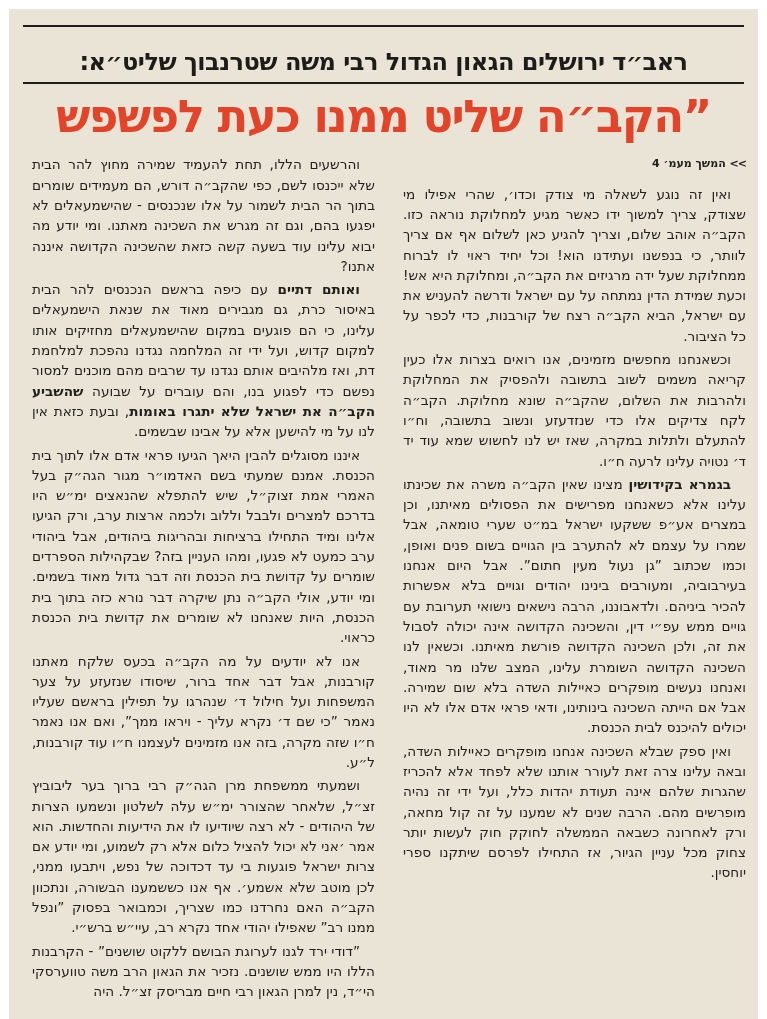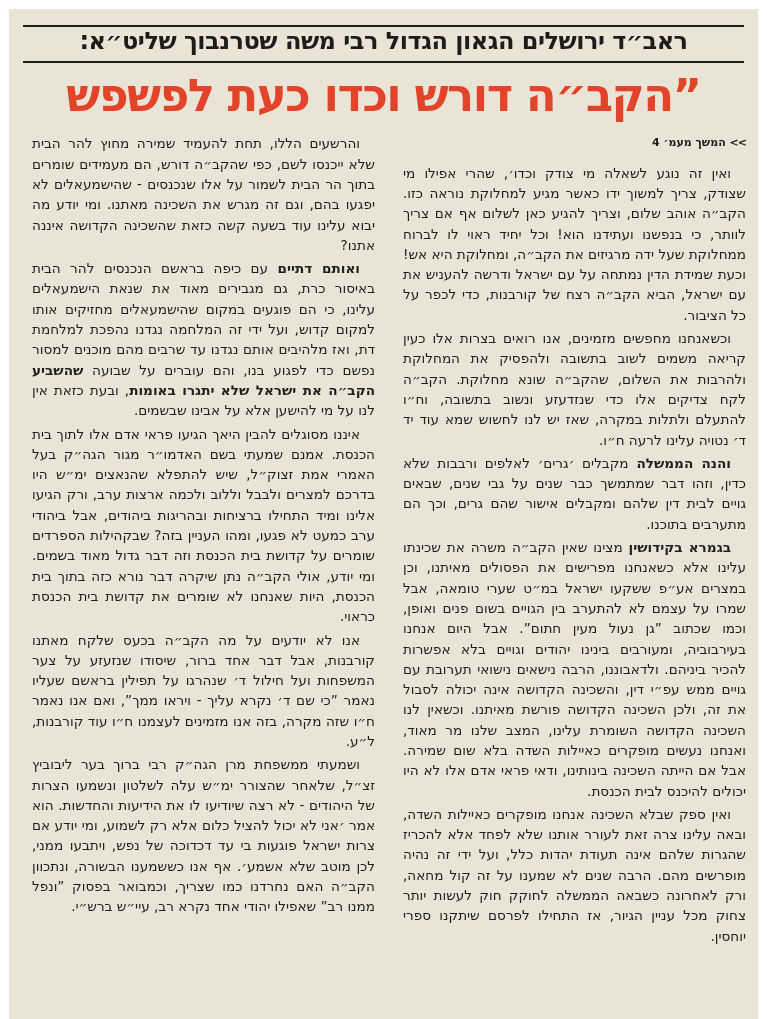--- a/index.html
+++ b/index.html
@@ -24,21 +24,21 @@
     border-top: 2px solid #1c1c1c;
     height: 0;
     margin: 0 2px;
   }
   .kicker {
     direction: rtl;
     text-align: center;
     font-weight: bold;
     font-size: 24px;
     color: #1d1c1a;
-    padding: 0 0 6px 0;
+    padding: 21px 0 6px 0;
     letter-spacing: -0.5px;
   }
   .headline {
     direction: rtl;
     text-align: center;
     color: #e24329;
     font-weight: bold;
     font-size: 45px;
     line-height: 1.12;
     letter-spacing: -1.5px;
@@ -70,42 +70,42 @@
 
 <div class="page">
 
   <div class="rule"></div>
 
   <div class="kicker">ראב״ד ירושלים הגאון הגדול רבי משה שטרנבוך שליט״א:</div>
 
   <div class="rule"></div>
 
   <h1 class="headline">
-    <span class="hl-line">”הקב״ה דורש וכדו כעת לפשפש</span>
+    <span class="hl-line">”הקב״ה שליט ממנו כעת לפשפש</span>
   </h1>
 
   <div class="body-cols">
 
     <div class="col">
       <div class="cont-marker">
         <span class="chev">&gt;&gt;</span>
         <span>המשך מעמ׳</span>
         <span class="bold">4</span>
       </div>
 
         <p class="para indent"><span>ואין זה נוגע לשאלה מי צודק וכדו׳, שהרי אפילו מי שצודק, צריך למשוך ידו כאשר מגיע למחלוקת נוראה כזו. הקב״ה אוהב שלום, וצריך להגיע כאן לשלום אף אם צריך לוותר, כי בנפשנו ועתידנו הוא! וכל יחיד ראוי לו לברוח ממחלוקת שעל ידה מרגיזים את הקב״ה, ומחלוקת היא אש! וכעת שמידת הדין נמתחה על עם ישראל ודרשה להעניש את עם ישראל, הביא הקב״ה רצח של קורבנות, כדי לכפר על כל הציבור.</span></p>
         <p class="para indent"><span>וכשאנחנו מחפשים מזמינים, אנו רואים בצרות אלו כעין קריאה משמים לשוב בתשובה ולהפסיק את המחלוקת ולהרבות את השלום, שהקב״ה שונא מחלוקת. הקב״ה לקח צדיקים אלו כדי שנזדעזע ונשוב בתשובה, וח״ו להתעלם ולתלות במקרה, שאז יש לנו לחשוש שמא עוד יד ד׳ נטויה עלינו לרעה ח״ו.</span></p>
-        <p class="para indent"><span class="bold">והנה הממשלה</span><span> מקבלים ׳גרים׳ לאלפים ורבבות שלא כדין, וזהו דבר שמתמשך כבר שנים על גבי שנים, שבאים גויים לבית דין שלהם ומקבלים אישור שהם גרים, וכך הם מתערבים בתוכנו.</span></p>
         <p class="para indent"><span class="bold">בגמרא בקידושין</span><span> מצינו שאין הקב״ה משרה את שכינתו עלינו אלא כשאנחנו מפרישים את הפסולים מאיתנו, וכן במצרים אע״פ ששקעו ישראל במ״ט שערי טומאה, אבל שמרו על עצמם לא להתערב בין הגויים בשום פנים ואופן, וכמו שכתוב ”גן נעול מעין חתום”. אבל היום אנחנו בעירבוביה, ומעורבים בינינו יהודים וגויים בלא אפשרות להכיר ביניהם. ולדאבוננו, הרבה נישאים נישואי תערובת עם גויים ממש עפ״י דין, והשכינה הקדושה אינה יכולה לסבול את זה, ולכן השכינה הקדושה פורשת מאיתנו. וכשאין לנו השכינה הקדושה השומרת עלינו, המצב שלנו מר מאוד, ואנחנו נעשים מופקרים כאיילות השדה בלא שום שמירה. אבל אם הייתה השכינה בינותינו, ודאי פראי אדם אלו לא היו יכולים להיכנס לבית הכנסת.</span></p>
         <p class="para indent"><span>ואין ספק שבלא השכינה אנחנו מופקרים כאיילות השדה, ובאה עלינו צרה זאת לעורר אותנו שלא לפחד אלא להכריז שהגרות שלהם אינה תעודת יהדות כלל, ועל ידי זה נהיה מופרשים מהם. הרבה שנים לא שמענו על זה קול מחאה, ורק לאחרונה כשבאה הממשלה לחוקק חוק לעשות יותר צחוק מכל עניין הגיור, אז התחילו לפרסם שיתקנו ספרי יוחסין.</span></p>
       </div>
 
     <div class="col">
 
     <p class="para indent"><span>והרשעים הללו, תחת להעמיד שמירה מחוץ להר הבית שלא ייכנסו לשם, כפי שהקב״ה דורש, הם מעמידים שומרים בתוך הר הבית לשמור על אלו שנכנסים - שהישמעאלים לא יפגעו בהם, וגם זה מגרש את השכינה מאתנו. ומי יודע מה יבוא עלינו עוד בשעה קשה כזאת שהשכינה הקדושה איננה אתנו?</span></p>
         <p class="para indent"><span class="bold">ואותם דתיים</span><span> עם כיפה בראשם הנכנסים להר הבית באיסור כרת, גם מגבירים מאוד את שנאת הישמעאלים עלינו, כי הם פוגעים במקום שהישמעאלים מחזיקים אותו למקום קדוש, ועל ידי זה המלחמה נגדנו נהפכת למלחמת דת, ואז מלהיבים אותם נגדנו עד שרבים מהם מוכנים למסור נפשם כדי לפגוע בנו, והם עוברים על שבועה </span><span class="bold">שהשביע הקב״ה את ישראל שלא יתגרו באומות</span><span>, ובעת כזאת אין לנו על מי להישען אלא על אבינו שבשמים.</span></p>
         <p class="para indent"><span>איננו מסוגלים להבין היאך הגיעו פראי אדם אלו לתוך בית הכנסת. אמנם שמעתי בשם האדמו״ר מגור הגה״ק בעל האמרי אמת זצוק״ל, שיש להתפלא שהנאצים ימ״ש היו בדרכם למצרים ולבבל וללוב ולכמה ארצות ערב, ורק הגיעו אלינו ומיד התחילו ברציחות ובהריגות ביהודים, אבל ביהודי ערב כמעט לא פגעו, ומהו העניין בזה? שבקהילות הספרדים שומרים על קדושת בית הכנסת וזה דבר גדול מאוד בשמים. ומי יודע, אולי הקב״ה נתן שיקרה דבר נורא כזה בתוך בית הכנסת, היות שאנחנו לא שומרים את קדושת בית הכנסת כראוי.</span></p>
         <p class="para indent"><span>אנו לא יודעים על מה הקב״ה בכעס שלקח מאתנו קורבנות, אבל דבר אחד ברור, שיסודו שנזעזע על צער המשפחות ועל חילול ד׳ שנהרגו על תפילין בראשם שעליו נאמר ”כי שם ד׳ נקרא עליך - ויראו ממך”, ואם אנו נאמר ח״ו שזה מקרה, בזה אנו מזמינים לעצמנו ח״ו עוד קורבנות, ל״ע.</span></p>
         <p class="para indent"><span>ושמעתי ממשפחת מרן הגה״ק רבי ברוך בער ליבוביץ זצ״ל, שלאחר שהצורר ימ״ש עלה לשלטון ונשמעו הצרות של היהודים - לא רצה שיודיעו לו את הידיעות והחדשות. הוא אמר ׳אני לא יכול להציל כלום אלא רק לשמוע, ומי יודע אם צרות ישראל פוגעות בי עד דכדוכה של נפש, ויתבעו ממני, לכן מוטב שלא אשמע׳. אף אנו כששמענו הבשורה, ונתכוון הקב״ה האם נחרדנו כמו שצריך, וכמבואר בפסוק ”ונפל ממנו רב” שאפילו יהודי אחד נקרא רב, עיי״ש ברש״י.</span></p>
+        <p class="para indent"><span>”דודי ירד לגנו לערוגת הבושם ללקוט שושנים” - הקרבנות הללו היו ממש שושנים. נזכיר את הגאון הרב משה טווערסקי הי״ד, נין למרן הגאון רבי חיים מבריסק זצ״ל. היה</span></p>
       </div>
 
   </div>
 </div>
 
 </body></html>

